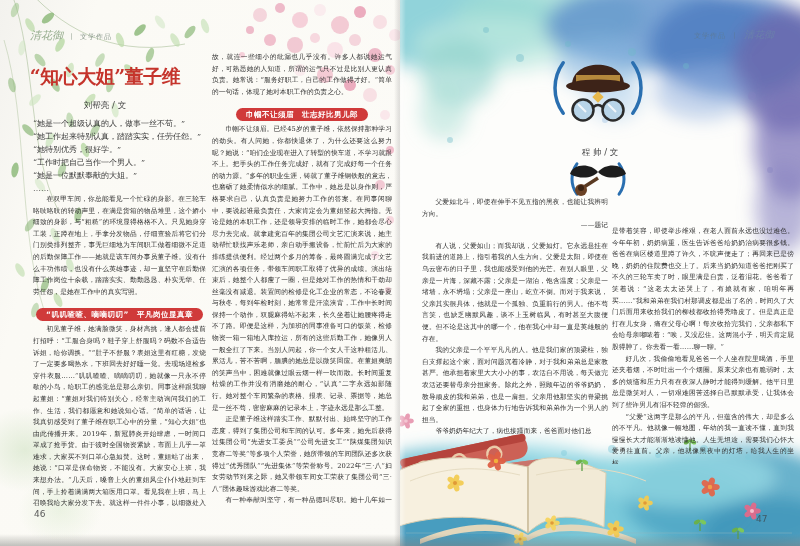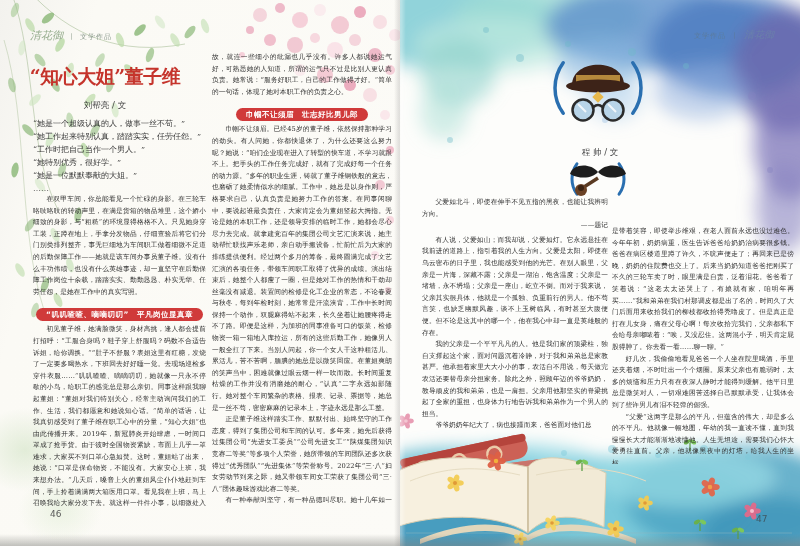--- a/index.html
+++ b/index.html
@@ -15,27 +15,27 @@
   .lp-logo{font-family:"DejaVu Serif",serif;font-style:italic;font-size:11px;color:#7d9a74;opacity:.8;}
   .lp-divider{font-size:7px;color:#9aa89a;}
   .lp-section{font-size:7px;color:#8a998c;letter-spacing:1px;}
   .lp-title{position:absolute;left:10px;top:64px;width:190px;text-align:center;font-weight:800;font-size:19px;letter-spacing:-.5px;color:#c5342c;z-index:6;font-family:"DejaVu Serif",serif;}
   .lp-author{position:absolute;left:10px;top:100px;width:190px;text-align:center;font-size:8.5px;color:#444;z-index:6;}
   .lp-quotes{position:absolute;left:33px;top:117px;width:176px;z-index:6;}
   .lp-quotes p{margin:0;font-family:"DejaVu Serif",serif;font-size:8px;line-height:13px;color:#3a3a3a;}
   .col{position:absolute;overflow:hidden;z-index:6;}
   .col .para{margin:0;font-family:"DejaVu Serif",serif;font-size:6.7px;line-height:11.6px;color:#2f2f2f;text-align:justify;text-indent:2em;letter-spacing:.1px;}
   .col .para.noindent{text-indent:0;}
-  .col .para.attribution{text-align:right;text-indent:0;margin-bottom:3px;}
+  .col .para.attribution{text-align:right;text-indent:0;margin-bottom:9px;}
   .subhead-row{text-align:center;margin:4px 0 3px 0;}
   .subhead{display:inline-block;background:#d03a3a;color:#fff;font-size:7.5px;font-weight:bold;line-height:13px;padding:0 10px;border-radius:8px;letter-spacing:.5px;}
   .lp-col1{left:33px;top:194px;width:173px;height:312px;}
   .lp-col2{left:212px;top:52px;width:180px;height:456px;}
   .pagenum{position:absolute;font-size:9px;color:#5a5a5a;z-index:7;}
-  .pn-left{left:50px;top:509px;}
+  .pn-left{left:34px;top:509px;}
   .pn-right{left:756px;top:514px;color:#3f5a66;}
 
   
   .rp-header{position:absolute;right:26px;top:28px;z-index:5;display:flex;align-items:baseline;gap:5px;opacity:.75;}
   .rp-section{font-size:7px;color:#5d7a92;letter-spacing:1px;}
   .rp-logo{font-family:"DejaVu Serif",serif;font-style:italic;font-size:10px;color:#6b86a8;}
   .rp-title{position:absolute;left:0;top:111px;width:400px;text-align:center;font-size:27px;font-weight:900;letter-spacing:3px;color:#1470b4;z-index:8;
     text-shadow:-2px -2px 0 #fff,2px -2px 0 #fff,-2px 2px 0 #fff,2px 2px 0 #fff,3px 4px 4px rgba(40,60,90,.35);}
   .rp-author{position:absolute;left:0;top:147px;width:400px;text-align:center;font-size:8.5px;color:#444;z-index:8;}
   .rp-col1{left:22px;top:197px;width:186px;height:247px;}
@@ -138,22 +138,22 @@
       <span class="lp-divider">丨</span>
       <span class="lp-section">文学作品</span>
     </div>
 
     <div class="lp-title">“知心大姐”董子维</div>
     <div class="lp-author">刘帮亮 / 文</div>
 
     <div class="lp-quotes">
         <p class="quote-line">“她是一个超级认真的人，做事一丝不苟。”</p>
         <p class="quote-line">“她工作起来特别认真，踏踏实实，任劳任怨。”</p>
+        <p class="quote-line">“她特别优秀，很好学。”</p>
         <p class="quote-line">“工作时把自己当作一个男人。”</p>
-        <p class="quote-line">“她特别优秀，很好学。”</p>
         <p class="quote-line">“她是一位默默奉献的大姐。”</p>
         <p class="quote-line">……</p>
       </div>
 
     <div class="col lp-col1">
         <p class="para">在双甲车间，你总能看见一个忙碌的身影。在三轮车咯吱咯吱的转动声里，在满是货箱的物品堆里，这个娇小细致的身影，与“粗糙”的环境显得格格不入。只见她身穿工装，正蹲在地上，手拿分发物品，仔细查验后将它们分门别类排列整齐，事无巨细地为车间职工做着细微不足道的后勤保障工作——她就是该车间办事员董子维。没有什么丰功伟绩，也没有什么英雄事迹，却一直坚守在后勤保障工作岗位十余载，踏踏实实、勤勤恳恳、朴实无华、任劳任怨，是她在工作中的真实写照。</p>
         <div class="subhead-row"><span class="subhead">“叽叽喳喳、嘀嘀叨叨”　平凡岗位显真章</span></div>
         <p class="para">初见董子维，她满脸微笑，身材高挑，逢人都会提前打招呼：“工服合身吗？鞋子穿上舒服吗？码数不合适告诉姐，给你调换。”“肚子不舒服？表姐这里有红糖，发烧了一定要多喝热水，下班回去好好睡一觉。去现场巡检多穿件衣服……”叽叽喳喳、嘀嘀叨叨，她就像一只永不停歇的小鸟，给职工的感觉总是那么亲切。同事这样跟我聊起董姐：“董姐对我们特别关心，经常主动询问我们的工作、生活，我们都愿意和她说知心话。”简单的话语，让我真切感受到了董子维在职工心中的分量，“知心大姐”也由此传播开来。2019年，新冠肺炎开始肆虐，一时间口罩成了抢手货。由于彼时全国物资紧缺，市面上几乎一罩难求，大家买不到口罩心急如焚。这时，董姐站了出来，她说：“口罩是保命物资，不能没有。大家安心上班，我来想办法。”几天后，嗓音上火的董姐风尘仆仆地赶到车间，手上拎着满满两大箱医用口罩。看见我在上班，马上召唤我给大家分发下去。就这样一件件小事，以细微处入手，用心用情，温暖了那一刻惶恐的人心。入职多年，全车间的资源分配都会经过她。同时，她还负责车间各类文体活动和新人员工登记造册等工作。工作虽然繁琐，但她都能安排得井井有条。她用细心和耐心，小心翼翼地呵护着每一位职工，在平凡的岗位上默默地奉献着。更难能可贵的是，干工作这么多年，她从来没有发生过任何责任事</p>
       </div>
     <div class="col lp-col2">

